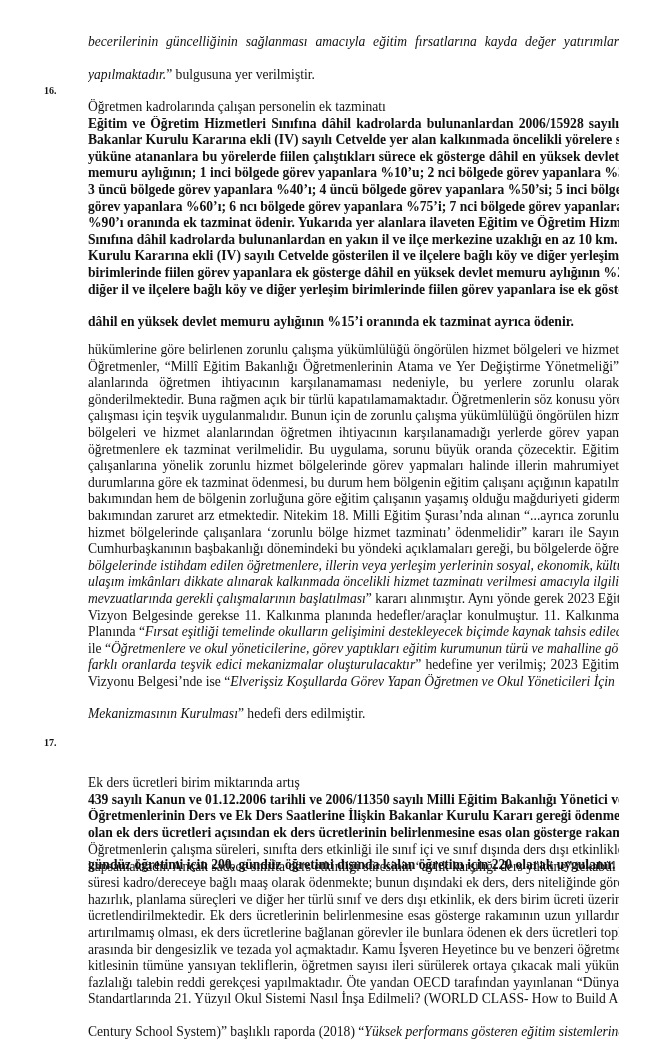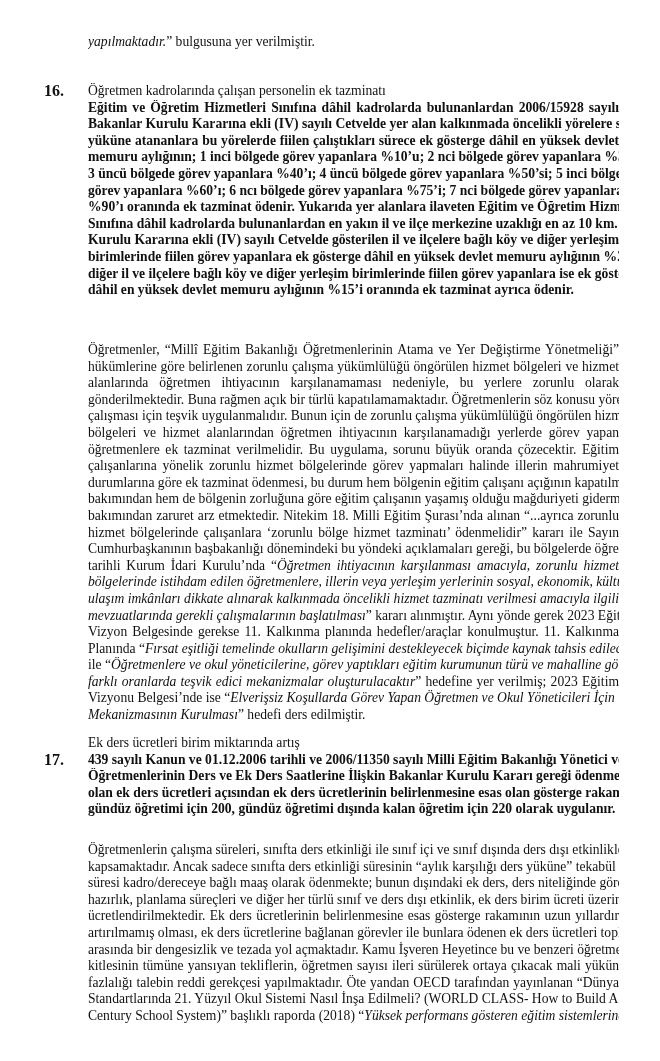--- a/index.html
+++ b/index.html
@@ -2,32 +2,33 @@
 <html><head>
 <meta charset="utf-8">
 <style>
   html, body { margin: 0; padding: 0; background: #ffffff; }
   body { width: 660px; height: 1061px; position: relative; overflow: hidden;
          font-family: "Liberation Serif", "DejaVu Serif", serif; color: #111; }
   .page { position: absolute; left: 0; top: 0; width: 660px; height: 1061px; }
   .block { position: absolute; left: 88px; width: 531px; font-size: 13.6px; }
   .line { display: block; height: 16.6px; line-height: 16.6px; white-space: nowrap;
           text-align: justify; text-align-last: justify; overflow: hidden; }
-  .line.last { text-align-last: left; }
+  .line.last { text-align-last: left; margin-top: 16px; }
   .b { font-weight: bold; }
   .i { font-style: italic; }
-  .num { position: absolute; left: 44px; font-weight: bold; font-size: 16px; line-height: 16.6px; }
+  .num { position: absolute; left: 44px; font-weight: bold; font-size: 10px; line-height: 16.6px; }
   .head { font-weight: normal; }
 </style>
 </head>
 <body>
 
 <div class="page">
 
   <div class="block" id="intro" style="top:34px;">
+      <span class="line"><span class="i">becerilerinin güncelliğinin sağlanması amacıyla eğitim fırsatlarına kayda değer yatırımlar</span></span>
       <span class="line last"><span class="i">yapılmaktadır.</span><span>” bulgusuna yer verilmiştir.</span></span>
     </div>
 
   <div class="num" style="top:83px;">16.</div>
   <div class="block" style="top:83px;">
     <span class="line last head">Öğretmen kadrolarında çalışan personelin ek tazminatı</span>
     <div id="s0-bold">
         <span class="line b">Eğitim ve Öğretim Hizmetleri Sınıfına dâhil kadrolarda bulunanlardan 2006/15928 sayılı</span>
         <span class="line b">Bakanlar Kurulu Kararına ekli (IV) sayılı Cetvelde yer alan kalkınmada öncelikli yörelere sürekli</span>
         <span class="line b">yüküne atananlara bu yörelerde fiilen çalıştıkları sürece ek gösterge dâhil en yüksek devlet</span>
@@ -36,47 +37,46 @@
         <span class="line b">görev yapanlara %60’ı; 6 ncı bölgede görev yapanlara %75’i; 7 nci bölgede görev yapanlara</span>
         <span class="line b">%90’ı oranında ek tazminat ödenir. Yukarıda yer alanlara ilaveten Eğitim ve Öğretim Hizmetleri</span>
         <span class="line b">Sınıfına dâhil kadrolarda bulunanlardan en yakın il ve ilçe merkezine uzaklığı en az 10 km. olan</span>
         <span class="line b">Kurulu Kararına ekli (IV) sayılı Cetvelde gösterilen il ve ilçelere bağlı köy ve diğer yerleşim</span>
         <span class="line b">birimlerinde fiilen görev yapanlara ek gösterge dâhil en yüksek devlet memuru aylığının %25’i,</span>
         <span class="line b">diğer il ve ilçelere bağlı köy ve diğer yerleşim birimlerinde fiilen görev yapanlara ise ek gösterge</span>
         <span class="line b last">dâhil en yüksek devlet memuru aylığının %15’i oranında ek tazminat ayrıca ödenir.</span>
       </div>
   </div>
   <div class="block" id="s0-body" style="top:342px;">
+      <span class="line"><span>hükümlerine göre belirlenen zorunlu çalışma yükümlülüğü öngörülen hizmet bölgeleri ve hizmet</span></span>
       <span class="line"><span>Öğretmenler, “Millî Eğitim Bakanlığı Öğretmenlerinin Atama ve Yer Değiştirme Yönetmeliği”</span></span>
-      <span class="line"><span>hükümlerine göre belirlenen zorunlu çalışma yükümlülüğü öngörülen hizmet bölgeleri ve hizmet</span></span>
       <span class="line"><span>alanlarında öğretmen ihtiyacının karşılanamaması nedeniyle, bu yerlere zorunlu olarak</span></span>
       <span class="line"><span>gönderilmektedir. Buna rağmen açık bir türlü kapatılamamaktadır. Öğretmenlerin söz konusu yörelerde</span></span>
       <span class="line"><span>çalışması için teşvik uygulanmalıdır. Bunun için de zorunlu çalışma yükümlülüğü öngörülen hizmet</span></span>
       <span class="line"><span>bölgeleri ve hizmet alanlarından öğretmen ihtiyacının karşılanamadığı yerlerde görev yapan</span></span>
       <span class="line"><span>öğretmenlere ek tazminat verilmelidir. Bu uygulama, sorunu büyük oranda çözecektir. Eğitim</span></span>
       <span class="line"><span>çalışanlarına yönelik zorunlu hizmet bölgelerinde görev yapmaları halinde illerin mahrumiyet</span></span>
       <span class="line"><span>durumlarına göre ek tazminat ödenmesi, bu durum hem bölgenin eğitim çalışanı açığının kapatılması</span></span>
       <span class="line"><span>bakımından hem de bölgenin zorluğuna göre eğitim çalışanın yaşamış olduğu mağduriyeti gidermesi</span></span>
       <span class="line"><span>bakımından zaruret arz etmektedir. Nitekim 18. Milli Eğitim Şurası’nda alınan “...ayrıca zorunlu</span></span>
       <span class="line"><span>hizmet bölgelerinde çalışanlara ‘zorunlu bölge hizmet tazminatı’ ödenmelidir” kararı ile Sayın</span></span>
       <span class="line"><span>Cumhurbaşkanının başbakanlığı dönemindeki bu yöndeki açıklamaları gereği, bu bölgelerde öğretmen</span></span>
-      <span class="line"><span>tarihli Kurum İdari Kurulu’nda “</span><span class="i">Öğretmen ihtiyacının karşılanması amacıyla, zorunlu hizmet</span></span>
       <span class="line"><span class="i">bölgelerinde istihdam edilen öğretmenlere, illerin veya yerleşim yerlerinin sosyal, ekonomik, kültürel ve</span></span>
       <span class="line"><span class="i">ulaşım imkânları dikkate alınarak kalkınmada öncelikli hizmet tazminatı verilmesi amacıyla ilgili</span></span>
       <span class="line"><span class="i">mevzuatlarında gerekli çalışmalarının başlatılması</span><span>” kararı alınmıştır. Aynı yönde gerek 2023 Eğitim</span></span>
       <span class="line"><span>Vizyon Belgesinde gerekse 11. Kalkınma planında hedefler/araçlar konulmuştur. 11. Kalkınma</span></span>
       <span class="line"><span>Planında “</span><span class="i">Fırsat eşitliği temelinde okulların gelişimini destekleyecek biçimde kaynak tahsis edilecek</span></span>
       <span class="line"><span>ile “</span><span class="i">Öğretmenlere ve okul yöneticilerine, görev yaptıkları eğitim kurumunun türü ve mahalline göre</span></span>
       <span class="line"><span class="i">farklı oranlarda teşvik edici mekanizmalar oluşturulacaktır</span><span>” hedefine yer verilmiş; 2023 Eğitim</span></span>
       <span class="line"><span>Vizyonu Belgesi’nde ise “</span><span class="i">Elverişsiz Koşullarda Görev Yapan Öğretmen ve Okul Yöneticileri İçin Teşvik</span></span>
       <span class="line last"><span class="i">Mekanizmasının Kurulması</span><span>” hedefi ders edilmiştir.</span></span>
     </div>
 
-  <div class="num" style="top:735px;margin-top:17px;">17.</div>
-  <div class="block" style="top:735px;">
+  <div class="num" style="top:735px;">17.</div>
+  <div class="block" style="top:759px;">
     <span class="line last head">Ek ders ücretleri birim miktarında artış</span>
     <div id="s1-bold">
         <span class="line b">439 sayılı Kanun ve 01.12.2006 tarihli ve 2006/11350 sayılı Milli Eğitim Bakanlığı Yönetici ve</span>
         <span class="line b">Öğretmenlerinin Ders ve Ek Ders Saatlerine İlişkin Bakanlar Kurulu Kararı gereği ödenmekte</span>
         <span class="line b">olan ek ders ücretleri açısından ek ders ücretlerinin belirlenmesine esas olan gösterge rakamı</span>
         <span class="line b last">gündüz öğretimi için 200, gündüz öğretimi dışında kalan öğretim için 220 olarak uygulanır.</span>
       </div>
   </div>
   <div class="block" id="s1-body" style="top:842px;">
       <span class="line"><span>Öğretmenlerin çalışma süreleri, sınıfta ders etkinliği ile sınıf içi ve sınıf dışında ders dışı etkinliklerini</span></span>

